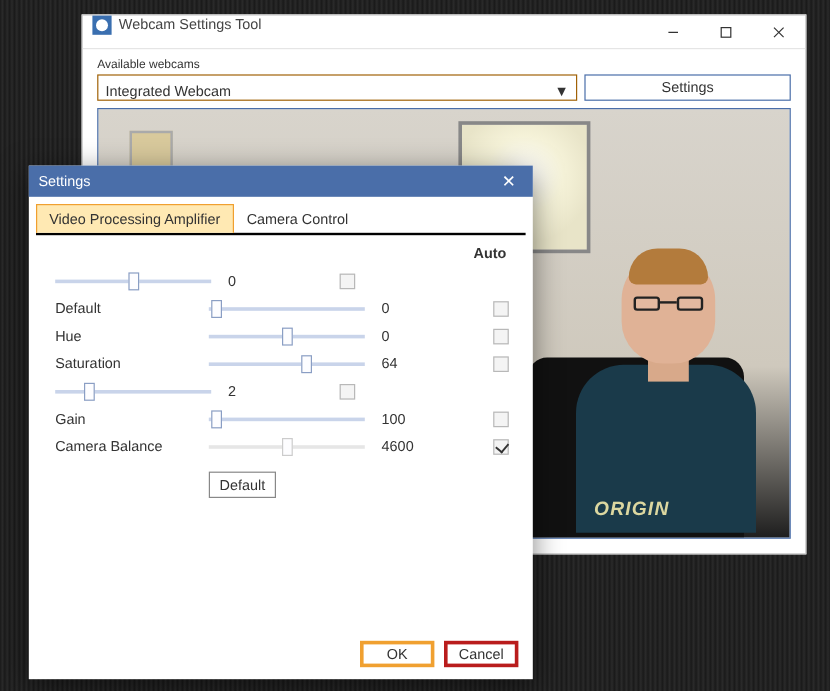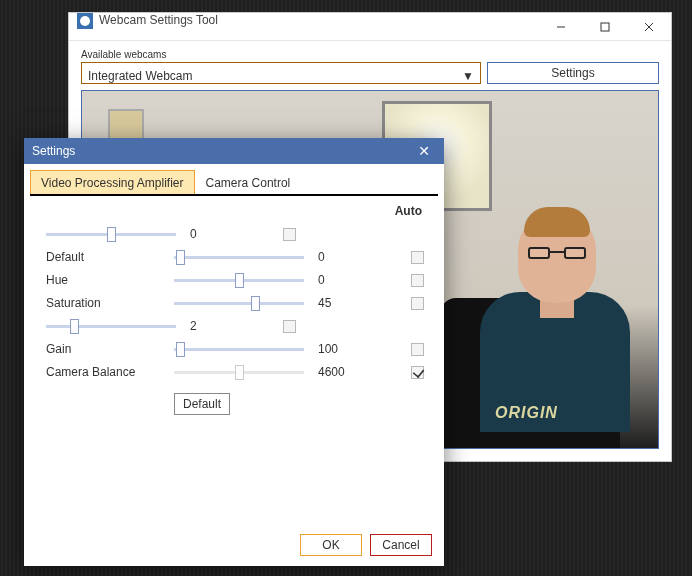--- a/index.html
+++ b/index.html
@@ -22,21 +22,21 @@
   .row1{display:flex;gap:6px;}
   .combo{flex:1;height:22px;border:1px solid #a16207;background:#fff;display:flex;align-items:flex-end;padding:0 6px;color:#333;position:relative;}
   .combo .chev{margin-left:auto;}
   .btn{height:22px;border:1px solid #4a6ea9;background:#fff;padding:0 20px;display:flex;align-items:center;justify-content:center;color:#333;cursor:default;}
   .btn.wide{width:172px;}
   .preview{margin-top:6px;flex:1;background:linear-gradient(180deg,#d8d4cc 0%,#cfc9bd 60%,#1e1e1e 100%);border:1px solid #4a6ea9;position:relative;overflow:hidden;}
   .window{position:absolute;left:300px;top:10px;width:110px;height:110px;background:radial-gradient(circle at 50% 40%,#fff,#f5f2d8 40%,#e8e4c8 70%);border:3px solid #888;}
   .wall-object{position:absolute;left:26px;top:18px;width:36px;height:50px;background:#d8c99c;border:2px solid #aaa;}
   .person{position:absolute;right:18px;bottom:0;width:180px;height:250px;}
   .chair{position:absolute;bottom:0;left:-20px;width:180px;height:150px;background:#111;border-radius:16px 16px 0 0;}
-  .torso{position:absolute;bottom:16px;left:20px;width:150px;height:140px;background:#1a3a4a;border-radius:40px 40px 0 0;}
+  .torso{position:absolute;bottom:4px;left:20px;width:150px;height:140px;background:#1a3a4a;border-radius:40px 40px 0 0;}
   .torso .txt{position:absolute;bottom:10px;left:15px;color:#dcd7a0;font-weight:bold;font-style:italic;font-size:16px;letter-spacing:1px;}
   .neck{position:absolute;bottom:130px;left:80px;width:34px;height:20px;background:#d8a98a;}
   .head{position:absolute;bottom:145px;left:58px;width:78px;height:92px;background:#e0b296;border-radius:40px 40px 36px 36px;}
   .hair{position:absolute;top:-4px;left:6px;width:66px;height:30px;background:#b37b3c;border-radius:32px 32px 8px 8px;}
   .glasses{position:absolute;top:36px;left:10px;width:58px;height:14px;}
   .glasses span{position:absolute;width:22px;height:12px;border:2px solid #222;border-radius:3px;background:rgba(255,255,255,.1);}
   .glasses span:first-child{left:0;} .glasses span:last-child{right:0;}
   .glasses::after{content:"";position:absolute;left:22px;top:4px;width:14px;height:2px;background:#222;}
 
   
@@ -55,21 +55,21 @@
   .strack .thumb{position:absolute;top:1px;width:9px;height:15px;background:#fdfdff;border:1px solid #8a9ec4;}
   .strack.disabled .bar{background:#e6e6e6;}
   .strack.disabled .thumb{border-color:#ccc;}
   .sval{width:60px;padding-left:14px;color:#333;}
   .sauto{width:60px;text-align:right;}
   .chk{display:inline-block;width:13px;height:13px;border:1px solid #b8b8b8;background:#f4f4f4;position:relative;vertical-align:middle;}
   .chk.checked::after{content:"";position:absolute;left:2px;top:-1px;width:7px;height:10px;border:solid #333;border-width:0 2px 2px 0;transform:rotate(40deg) scale(.8);}
   .default-row{margin:10px 0 0 128px;}
   .smallbtn{border:1px solid #888;background:#fff;padding:3px 8px;font-size:12px;color:#333;display:inline-block;}
   .dlg-footer{position:absolute;bottom:10px;right:12px;display:flex;gap:8px;}
-  .dlg-footer .fbtn{width:62px;height:22px;border:1px solid #b91c1c;background:#fff;display:flex;align-items:center;justify-content:center;color:#333;}
+  .dlg-footer .fbtn{width:62px;height:22px;border:3px solid #b91c1c;background:#fff;display:flex;align-items:center;justify-content:center;color:#333;}
   .dlg-footer .fbtn.primary{border-color:#f0a030;}
 </style>
 </head>
 <body>
 
 <div class="main-window">
   <div class="titlebar">
     <span class="ticon"></span>
     <span class="title">Webcam Settings Tool</span>
     <div class="winctrls">
@@ -160,21 +160,21 @@
           </span>
           <span class="sval">0</span>
           <span class="sauto"><span class="chk"></span></span>
         </div>
         <div class="srow">
           <span class="slabel">Saturation</span>
           <span class="strack">
             <span class="bar"></span>
             <span class="thumb" style="left:77px"></span>
           </span>
-          <span class="sval">45</span>
+          <span class="sval">64</span>
           <span class="sauto"><span class="chk"></span></span>
         </div>
         <div class="srow">
           <span class="strack">
             <span class="bar"></span>
             <span class="thumb" style="left:24px"></span>
           </span>
           <span class="sval">2</span>
           <span class="sauto"><span class="chk"></span></span>
         </div>

